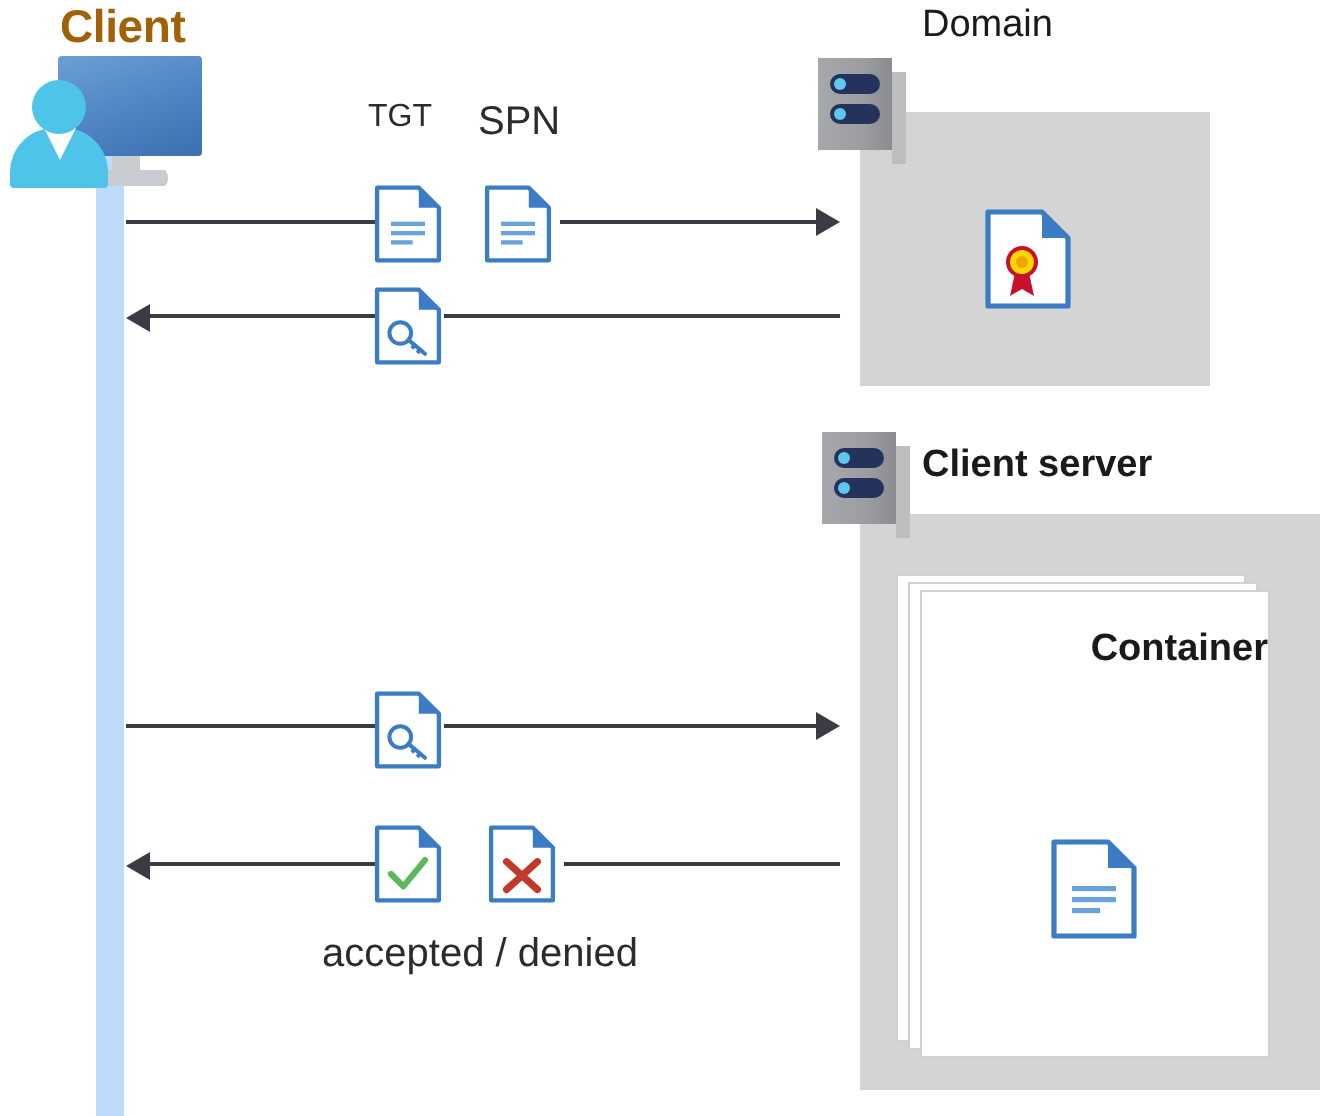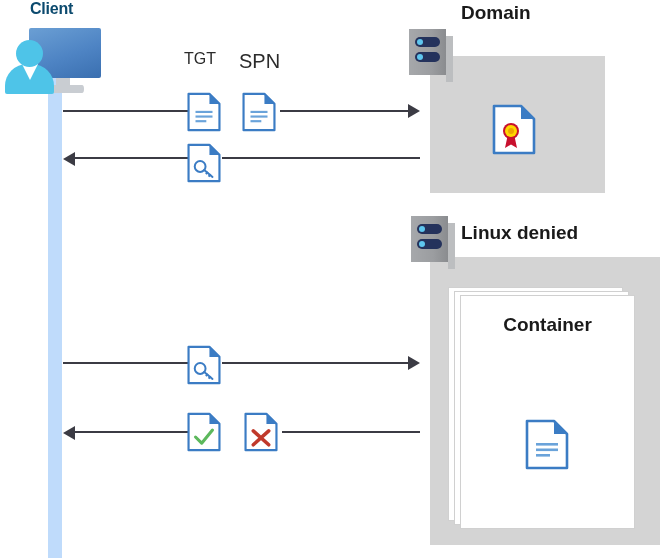--- a/index.html
+++ b/index.html
@@ -24,43 +24,43 @@
     left: 48px;
     top: 60px;
     width: 14px;
     height: 498px;
     background: #bfdbfb;
   }
 
   
   .title-client {
     left: 30px; top: 0px;
-    font-size: 16px;
+    font-size: 23px;
     font-weight: bold;
-    color: #0c4a6e;
+    color: #a16207;
     letter-spacing: -0.2px;
   }
   .title-dc {
     left: 461px; top: 1px;
     font-size: 19px;
-    font-weight: bold;
+    font-weight: normal;
     color: #1a1a1a;
     line-height: 23px;
     width: 180px;
   }
   .title-linux {
     left: 461px; top: 222px;
     font-size: 19px;
     font-weight: bold;
     color: #1a1a1a;
   }
   .title-container {
     left: 0; top: 310px;
     width: 100%;
-    text-align: center;
+    text-align: right;
     font-size: 19px;
     font-weight: bold;
     color: #1a1a1a;
   }
 
   
   .lbl-tgt { left: 184px; top: 50px; font-size: 16px; color: #2b2b2b; }
   .lbl-spn { left: 239px; top: 50px; font-size: 20px; color: #2b2b2b; }
   .lbl-accden {
     left: 140px; top: 466px;
@@ -207,21 +207,21 @@
     </div>
 
   </div>
 
   <div class="abs title-client">Client</div>
 
   <div class="abs title-dc">
     <div>Domain</div>
   </div>
 
-  <div class="abs title-linux">Linux denied</div>
+  <div class="abs title-linux">Client server</div>
 
   <div class="abs" style="left:0; top:0; width:110px; height:100px;">
     <div class="abs monitor-screen"></div>
     <div class="abs monitor-neck"></div>
     <div class="abs monitor-base"></div>
     <div class="abs person-body"></div>
     <div class="abs person-collar"></div>
     <div class="abs person-head"></div>
   </div>
 
@@ -330,14 +330,15 @@
   </div>
 
   <div class="abs" style="left:244px; top:407px;">
     <svg class="icon-svg" width="34" height="50" viewBox="0 0 44 51">
       <path d="M2 2 L29 2 L42 15 L42 49 L2 49 Z" fill="#ffffff" stroke="#3b7cc4" stroke-width="2.8" stroke-linejoin="round"></path>
       <path d="M29 2 L42 15 L29 15 Z" fill="#3b7cc4"></path>
       <path d="M12 24 L32 42 M32 24 L12 42" fill="none" stroke="#c0392b" stroke-width="4.6" stroke-linecap="round"></path>
     </svg>
   </div>
 
+  <div class="abs lbl-accden">accepted / denied</div>
 
 </div>
 
 </body></html>

